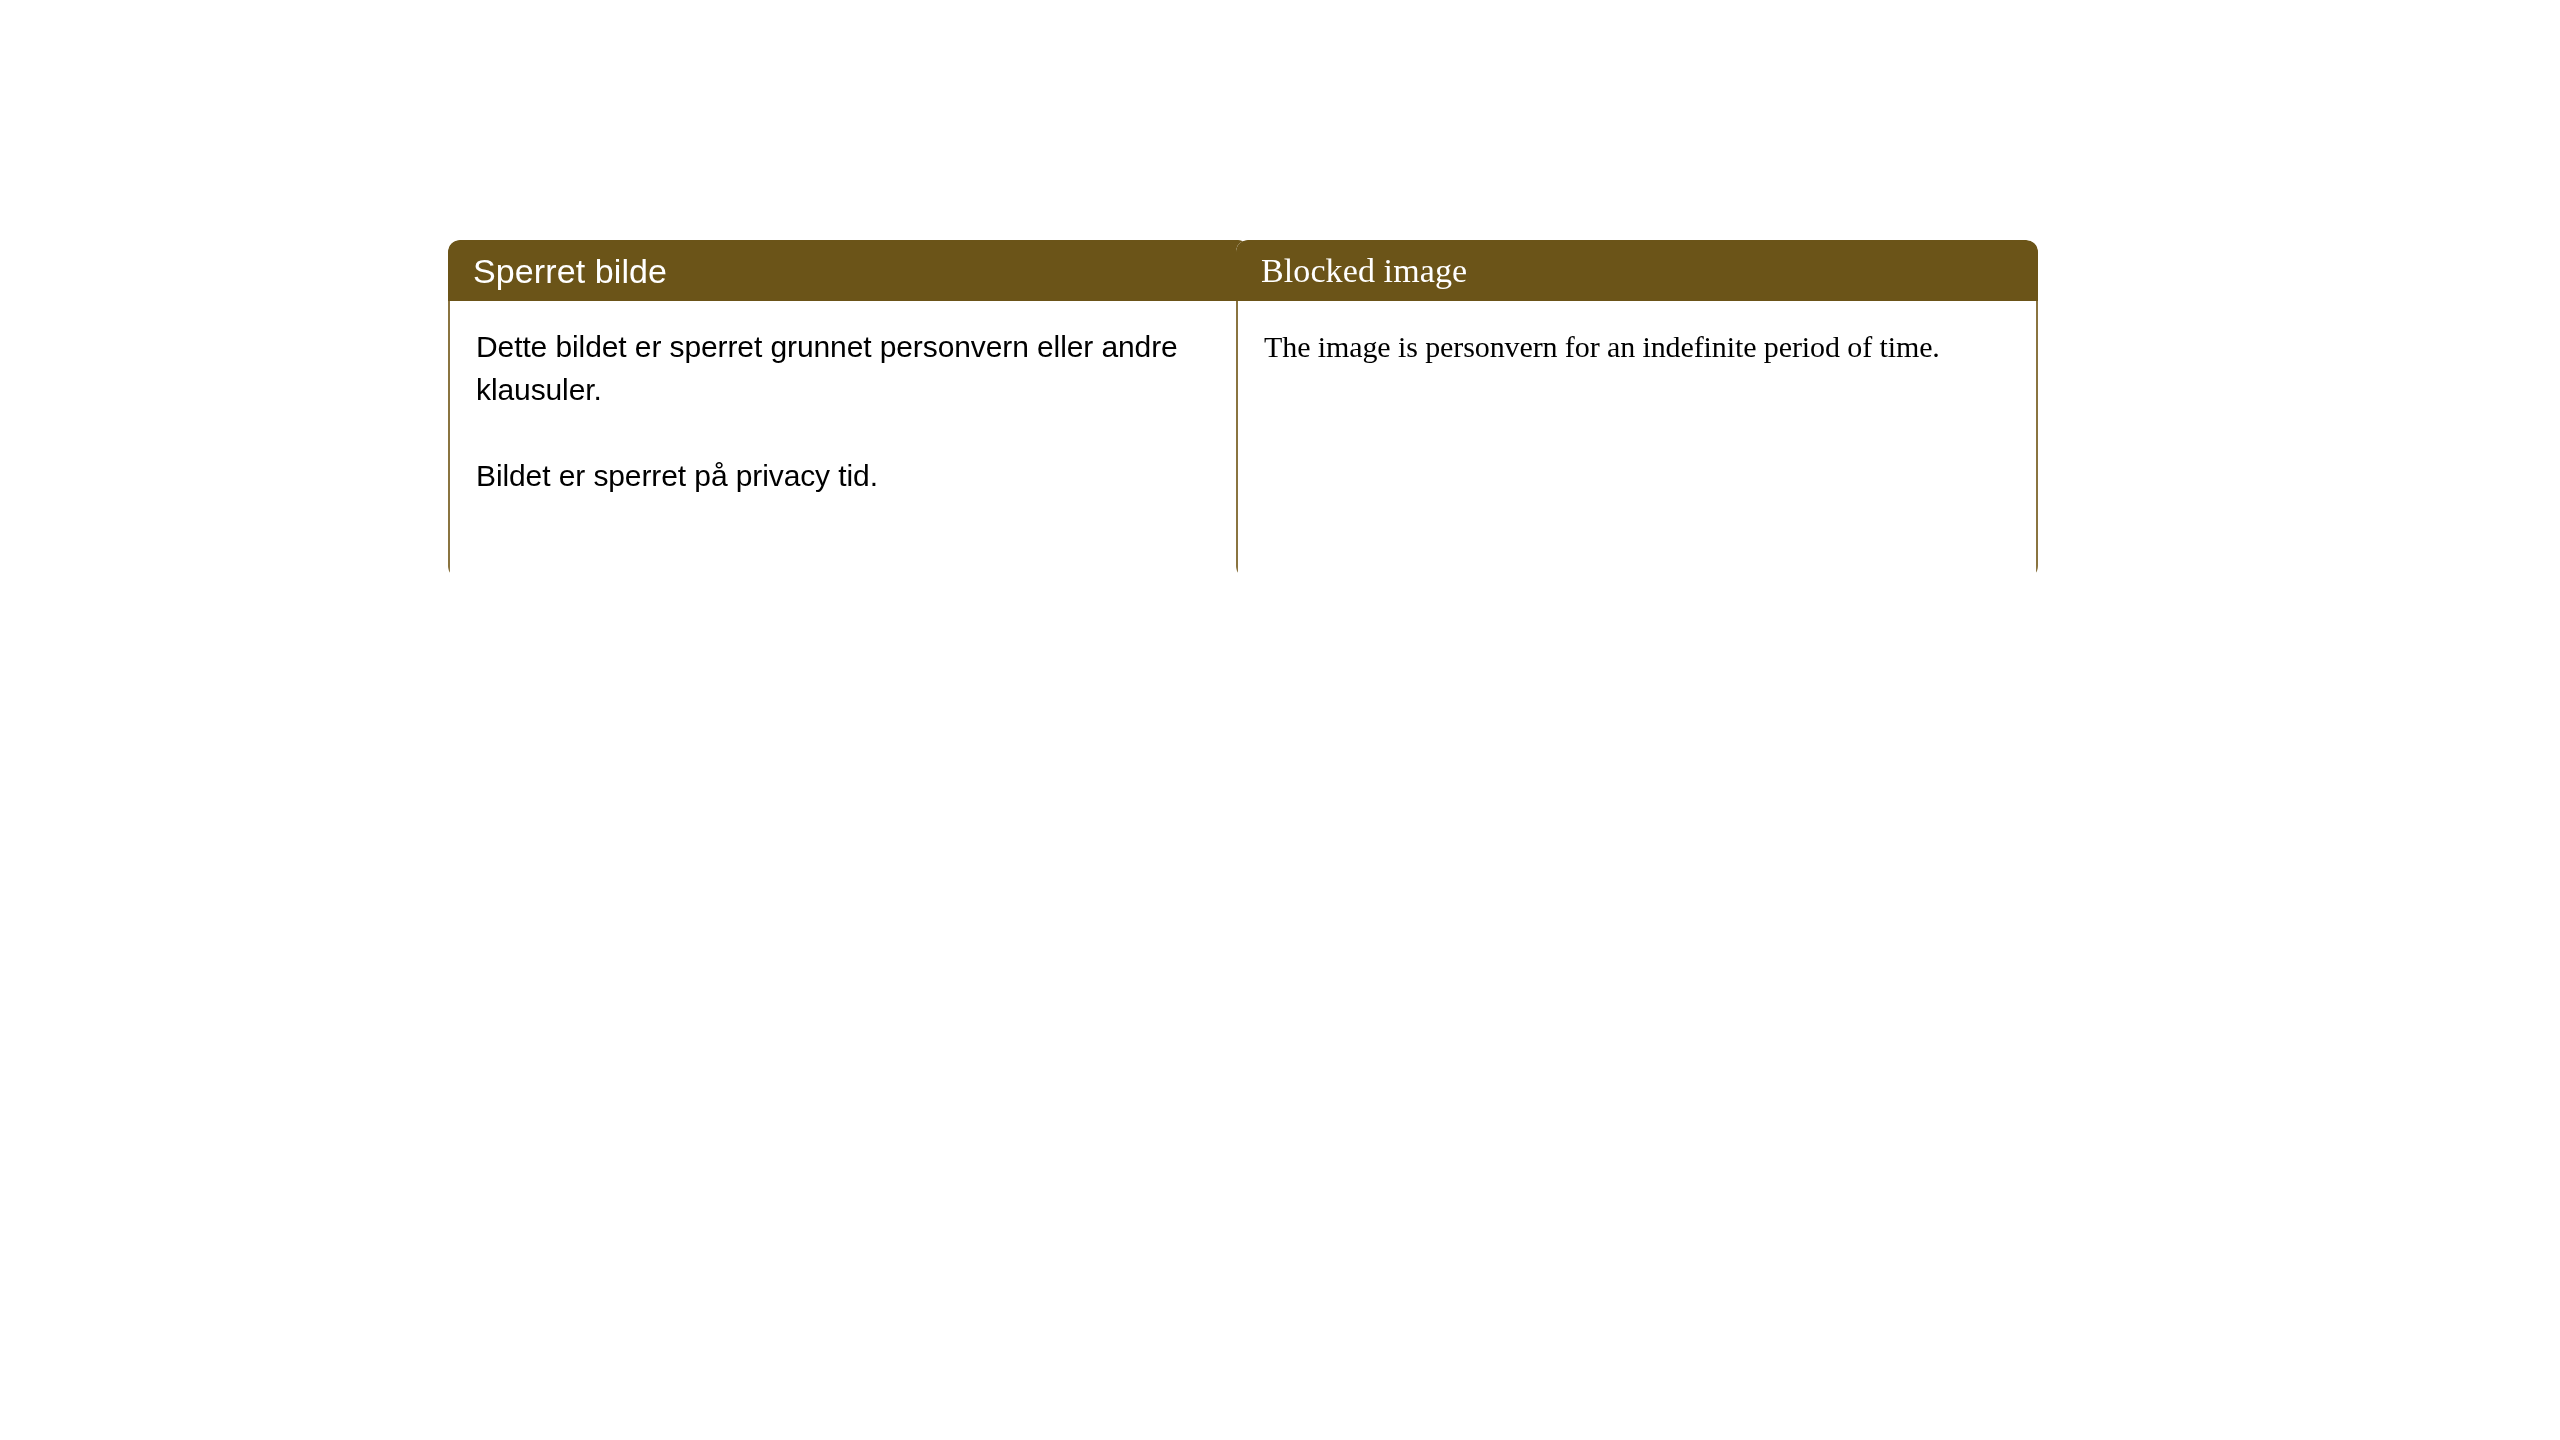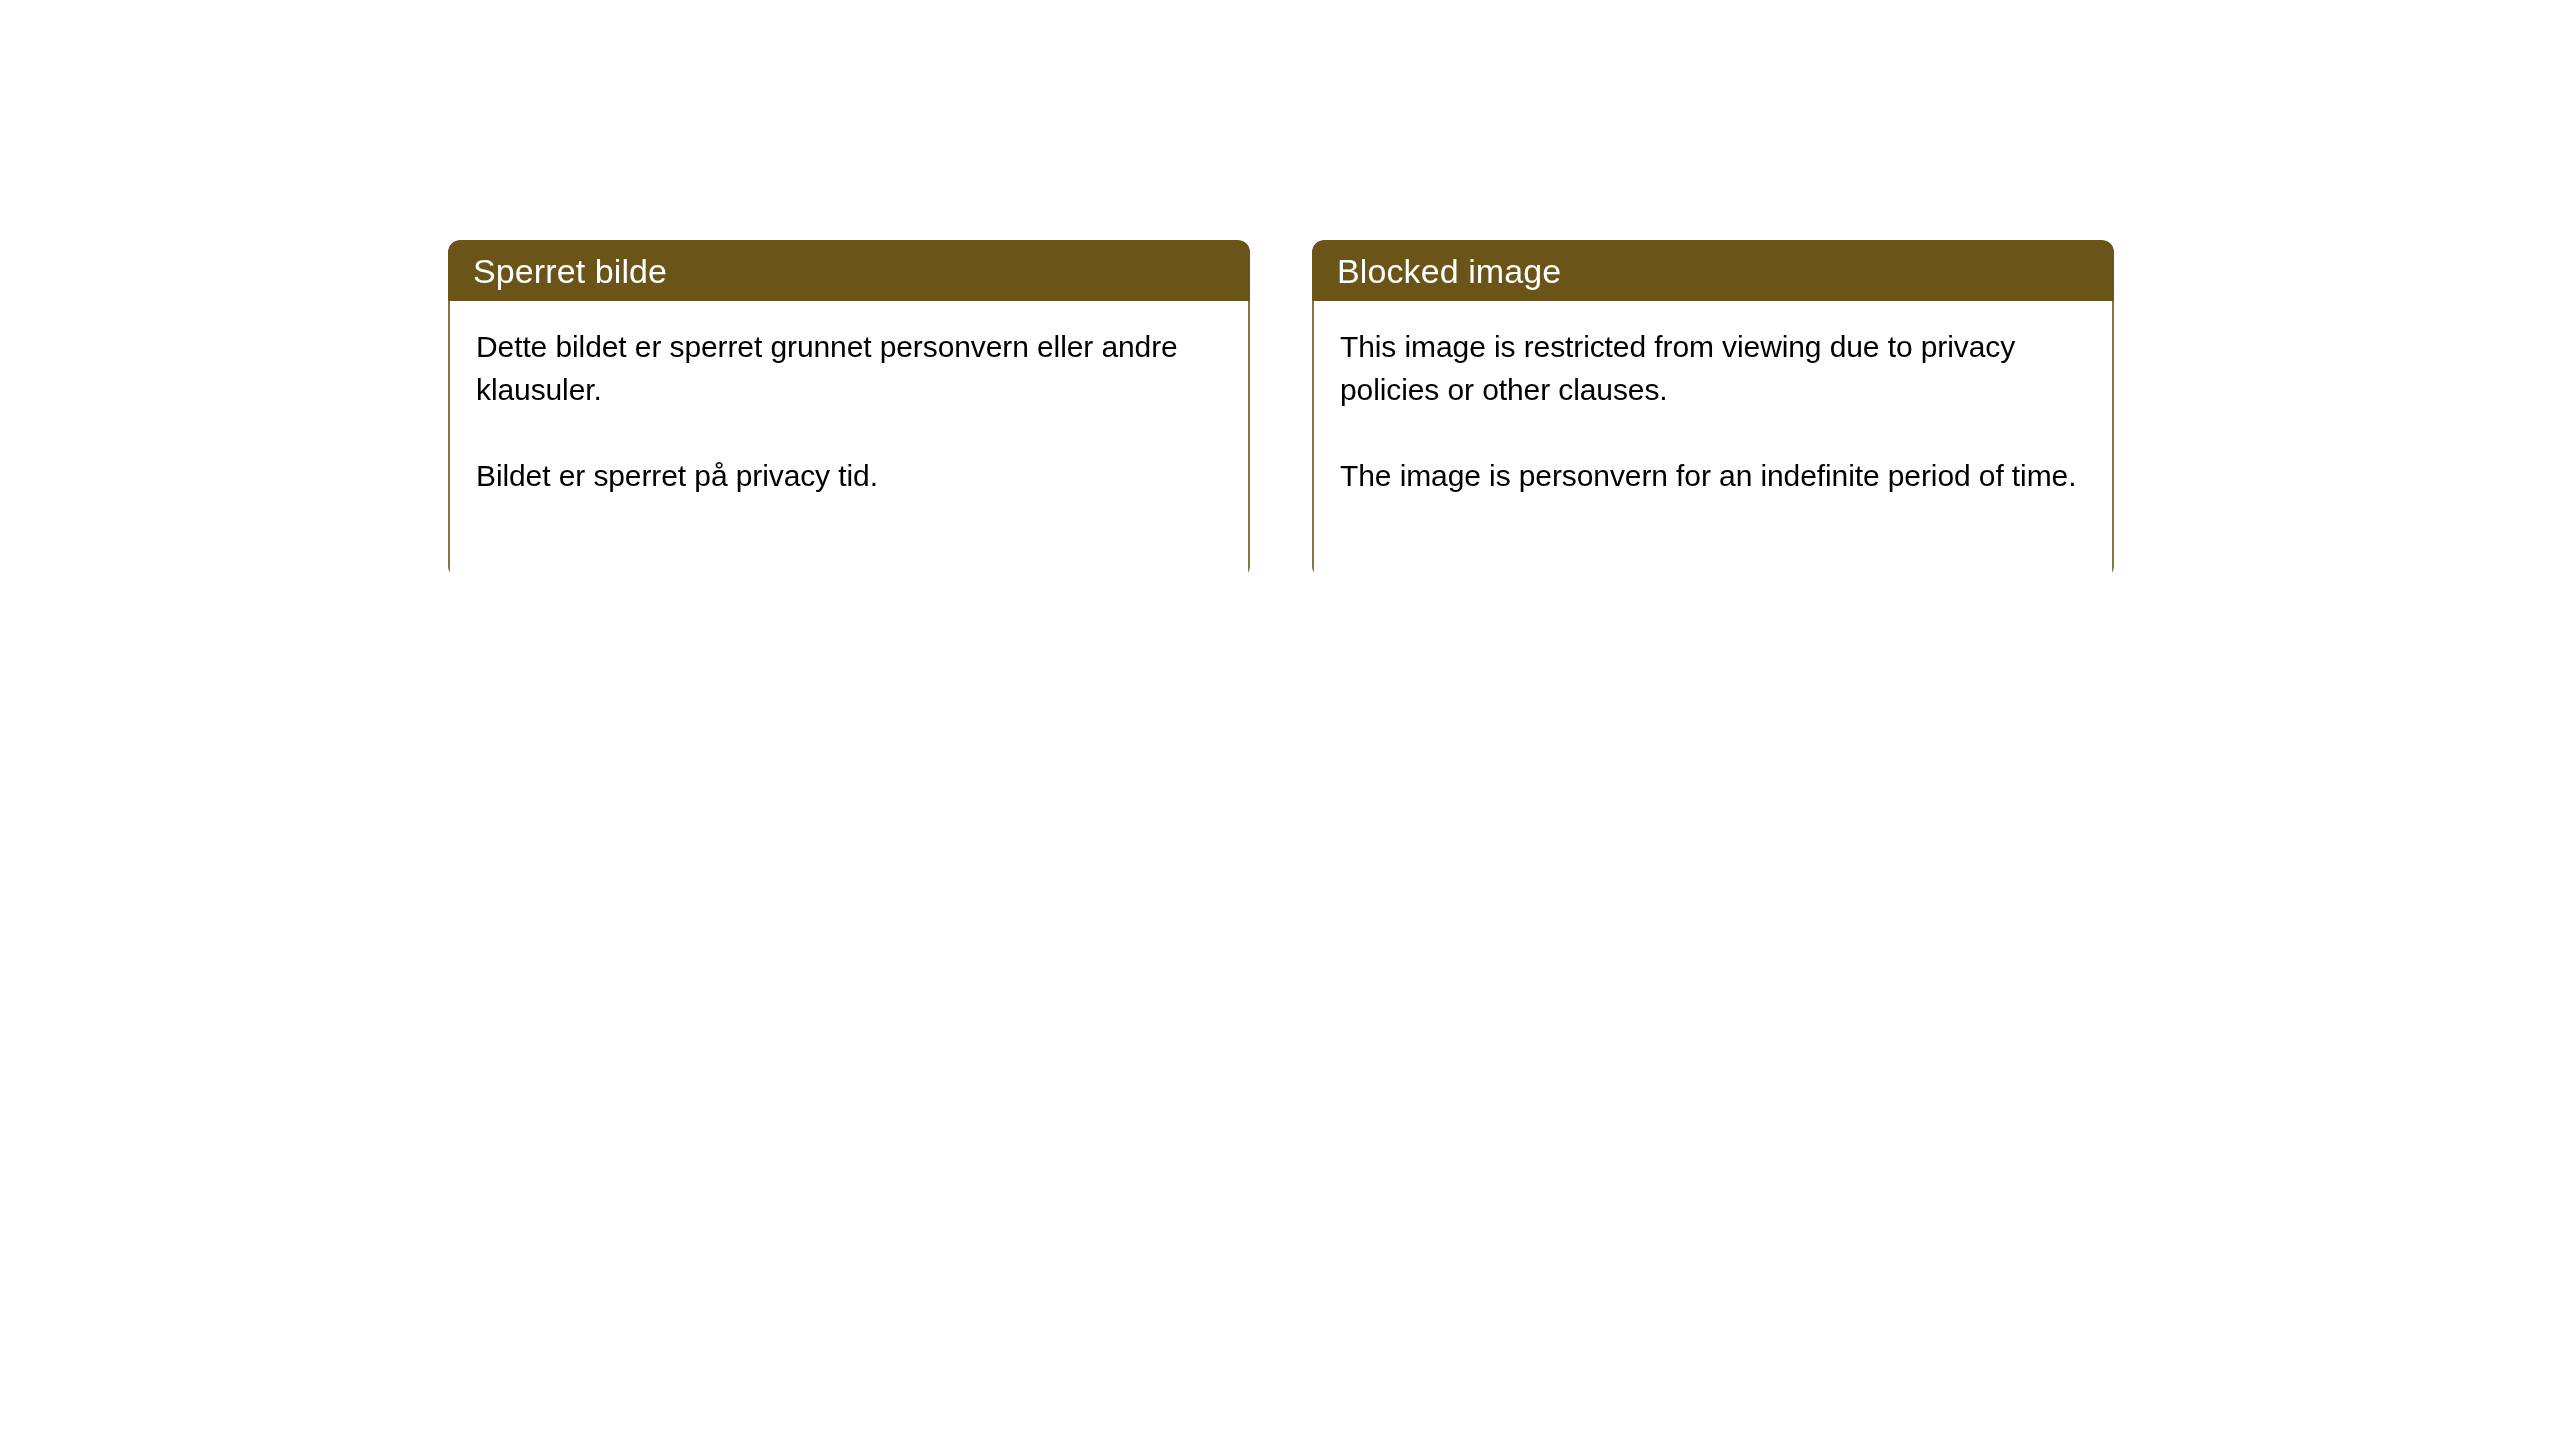--- a/index.html
+++ b/index.html
@@ -25,21 +25,21 @@
     top: 240px;
     width: 802px;
     height: 338px;
     box-sizing: border-box;
     border-radius: 12px;
     background: #ffffff;
     overflow: hidden;
   }
 
   #panel-no  { left: 448px; }
-  #panel-en  { left: 1312px; }
+  #panel-en  { left: 1236px; font-family: Liberation Serif, serif; }
 
   .panel-header {
     height: 61px;
     box-sizing: border-box;
     background: #6B5418;
     border-radius: 11px 11px 0 0;
     display: flex;
     align-items: center;
     padding: 0 0 0 25px;
   }
@@ -90,18 +90,17 @@
       <p class="panel-paragraph">Dette bildet er sperret grunnet personvern eller andre klausuler.</p>
       <p class="panel-paragraph">Bildet er sperret på privacy tid.</p>
     </div>
   </section>
 
   <section class="notice-panel" id="panel-en">
     <div class="panel-header">
       <span class="panel-title">Blocked image</span>
     </div>
     <div class="panel-body">
-      <p class="panel-paragraph">This image is restricted from viewing due to privacy policies or other clauses.</p>
       <p class="panel-paragraph">The image is personvern for an indefinite period of time.</p>
     </div>
   </section>
 
 </div>
 
 </body></html>

